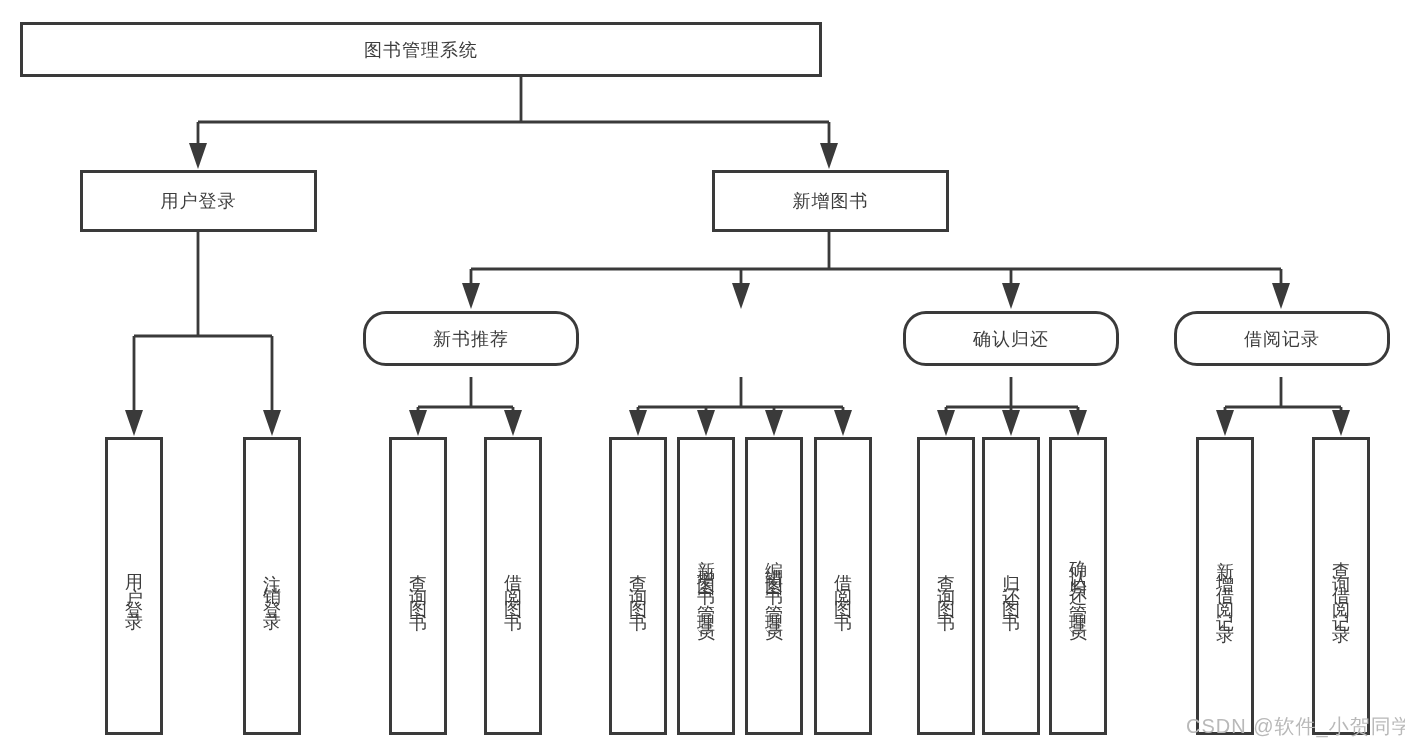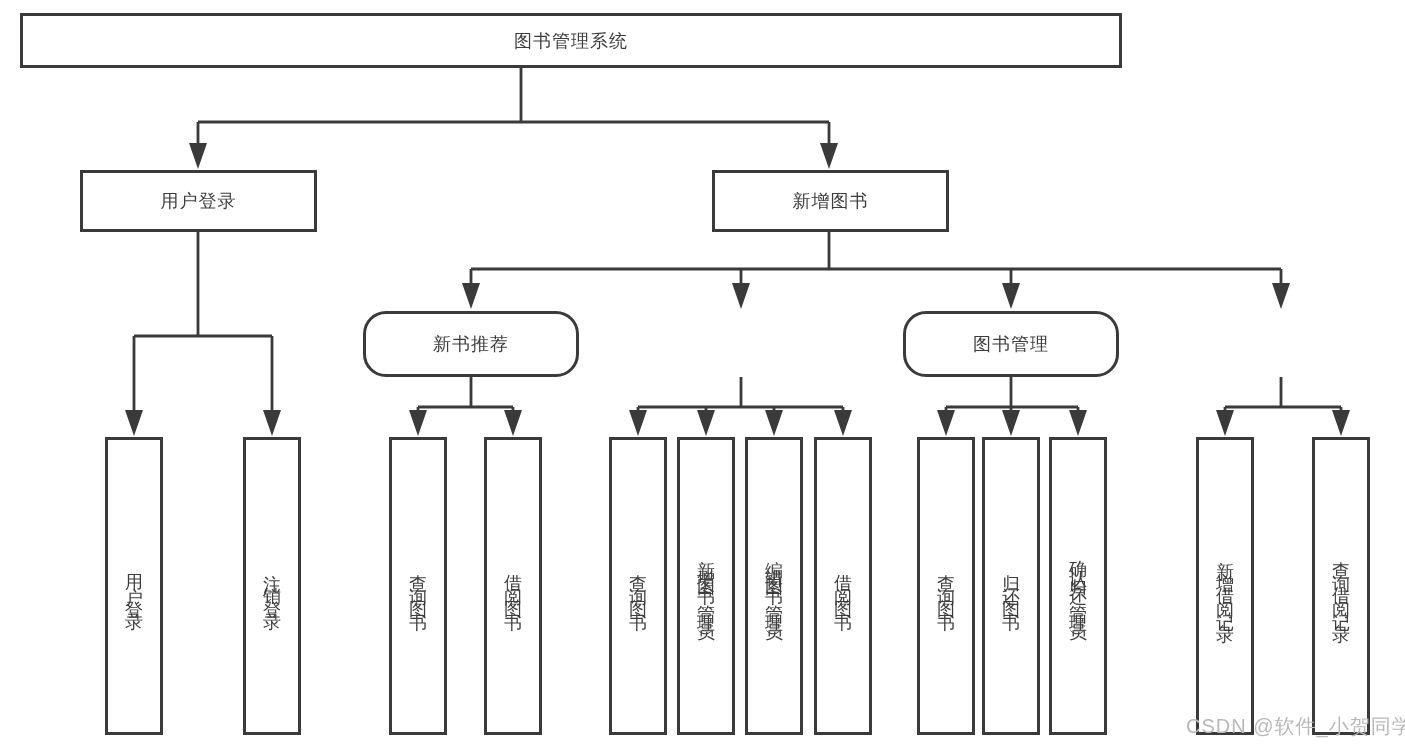--- a/index.html
+++ b/index.html
@@ -10,23 +10,23 @@
   }
   html,body{margin:0;padding:0;background:var(--background);}
   body{font-family:"Liberation Sans","DejaVu Sans",sans-serif;}
   #canvas{position:relative;width:1405px;height:747px;background:var(--background);overflow:hidden;}
   #connectors{position:absolute;left:0;top:0;width:1405px;height:747px;}
   #connectors path{stroke:var(--line);stroke-width:2.8;fill:none;}
   #connectors polygon{fill:var(--line);stroke:none;}
   .box{position:absolute;box-sizing:border-box;border:3px solid var(--line);background:#fff;
        display:flex;align-items:center;justify-content:center;color:var(--text);}
   .hbox{font-size:18px;letter-spacing:1px;}
-  .root{left:20px;top:13px;width:1102px;height:55px;}
+  .root{left:20px;top:22px;width:802px;height:55px;}
   .l2{top:170px;width:237px;height:62px;}
-  .l3{top:311px;width:216px;height:66px;border-radius:23px;}
+  .l3{top:311px;width:216px;height:55px;border-radius:23px;}
   .vbox{top:437px;width:58px;height:298px;}
   .vtext{writing-mode:vertical-rl;text-orientation:mixed;font-size:18px;line-height:1;
          color:var(--text);white-space:nowrap;}
   .vtext.s{letter-spacing:13px;}
   .vtext.l{letter-spacing:9px;}
   #watermark{position:absolute;left:1186px;top:713px;font-size:20px;letter-spacing:1px;
              color:var(--watermark);white-space:nowrap;}
 </style>
 </head>
 <body>
@@ -77,21 +77,24 @@
     <span>用户登录</span>
   </div>
   <div class="box l2 hbox" style="left:712px">
     <span>新增图书</span>
   </div>
 
   <div class="box l3 hbox" style="left:363px">
     <span>新书推荐</span>
   </div>
   <div class="box l3 hbox" style="left:903px">
-    <span>图书管理</span>
+    <span>确认归还</span>
+  </div>
+  <div class="box l3 hbox" style="left:1174px">
+    <span>借阅记录</span>
   </div>
 
   <div class="box vbox" style="left:105px">
     <span class="vtext s">用户登录</span>
   </div>
   <div class="box vbox" style="left:243px">
     <span class="vtext s">注销登录</span>
   </div>
   <div class="box vbox" style="left:389px">
     <span class="vtext s">查询图书</span>

